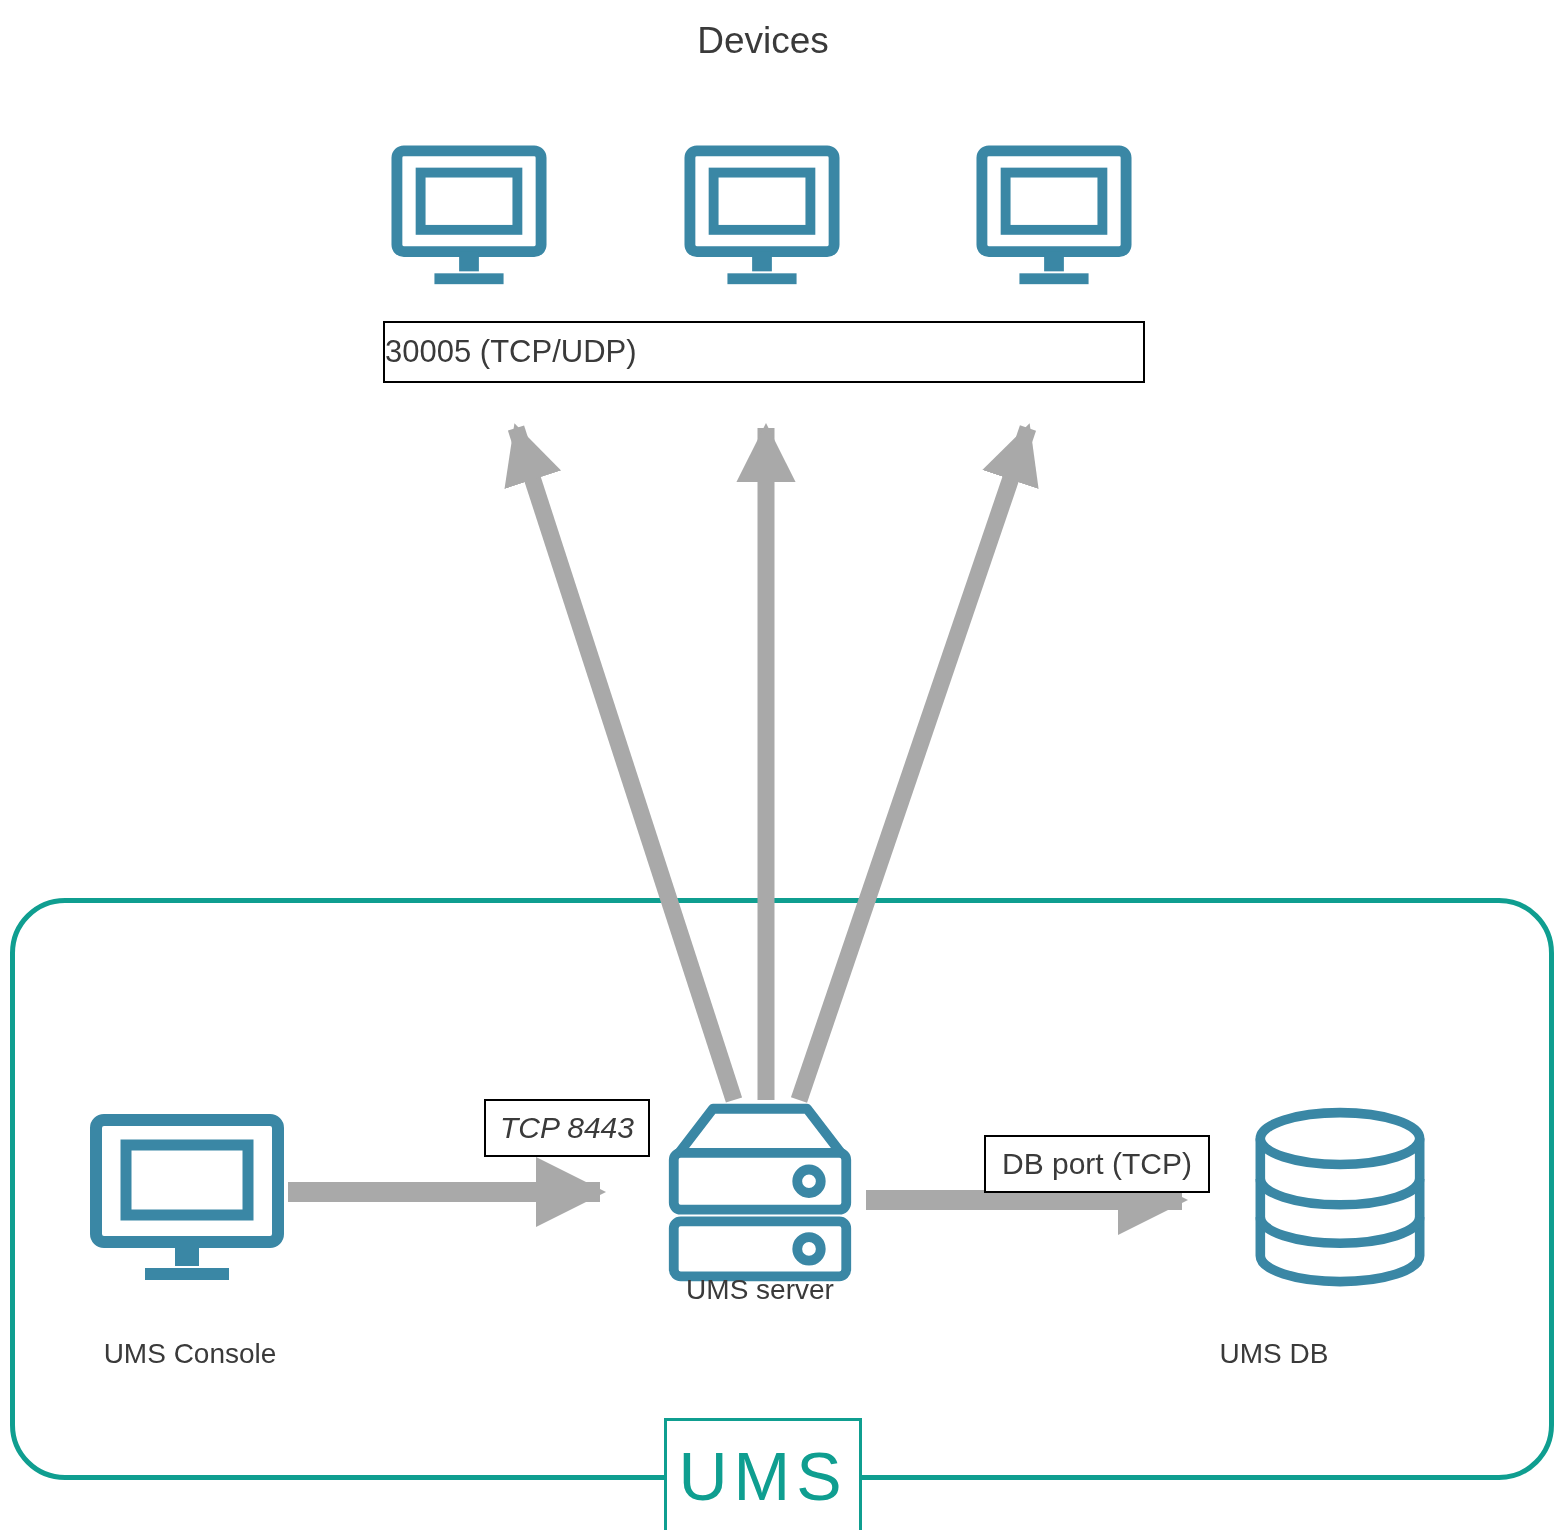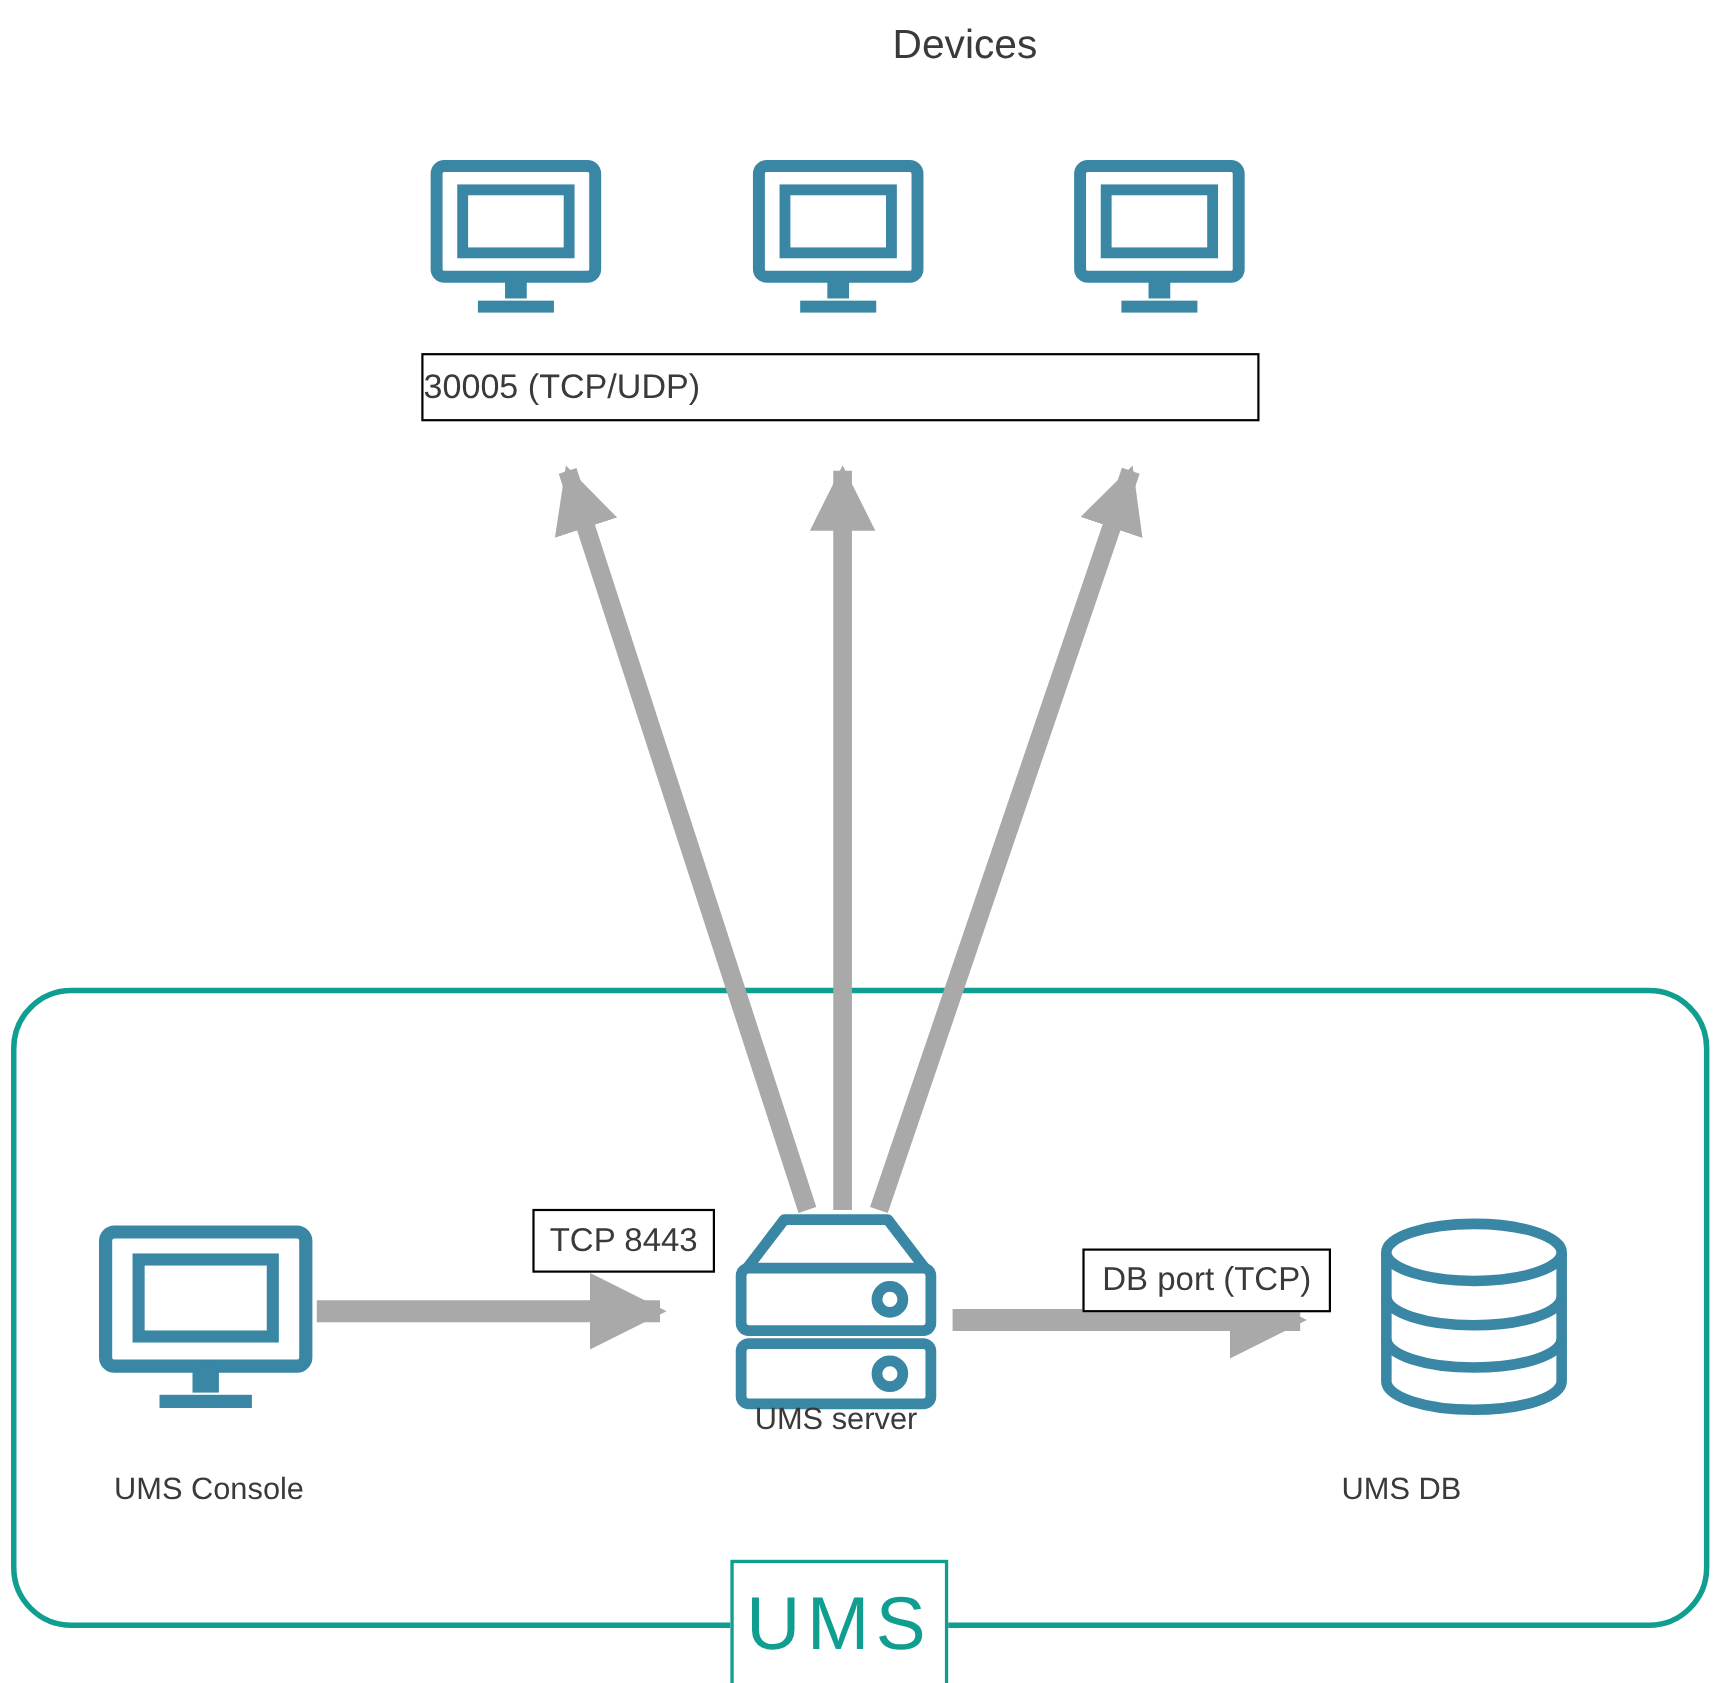--- a/index.html
+++ b/index.html
@@ -67,21 +67,21 @@
   }
   .ums-text {
     font-size: 68px;
     letter-spacing: 6px;
     color: var(--container_border, #0f9e90);
   }
 </style>
 </head>
 <body>
 
-<div class="abs title" style="left:583px; top:20px; width:360px;text-align:right;">Devices</div>
+<div class="abs title" style="left:583px; top:20px; width:360px;">Devices</div>
 
 <svg class="abs icon-layer" style="left:390px; top:143px;" width="158" height="152" viewBox="0 0 160 152">
   <rect class="stroke-white" x="7" y="7" width="146" height="102" rx="7" stroke-width="11"></rect>
   <rect class="stroke" x="31" y="29" width="98" height="58" stroke-width="10"></rect>
   <rect class="fillicon" x="70" y="109" width="20" height="20"></rect>
   <rect class="fillicon" x="45" y="131" width="70" height="11"></rect>
 </svg>
 <svg class="abs icon-layer" style="left:683px; top:143px;" width="158" height="152" viewBox="0 0 160 152">
   <rect class="stroke-white" x="7" y="7" width="146" height="102" rx="7" stroke-width="11"></rect>
   <rect class="stroke" x="31" y="29" width="98" height="58" stroke-width="10"></rect>
@@ -107,21 +107,21 @@
       <path class="arrow-head" d="M0,0 L3.5,1.75 L0,3.5 Z"></path>
     </marker>
   </defs>
   <line class="arrow-line" x1="734" y1="1100" x2="516" y2="428" stroke-width="17" marker-end="url(#ah)"></line>
   <line class="arrow-line" x1="766" y1="1100" x2="766" y2="428" stroke-width="17" marker-end="url(#ah)"></line>
   <line class="arrow-line" x1="799" y1="1100" x2="1028" y2="428" stroke-width="17" marker-end="url(#ah)"></line>
   <line class="arrow-line" x1="288" y1="1192" x2="600" y2="1192" stroke-width="20" marker-end="url(#ah)"></line>
   <line class="arrow-line" x1="866" y1="1200" x2="1182" y2="1200" stroke-width="20" marker-end="url(#ah)"></line>
 </svg>
 
-<div class="abs small-label" style="left:484px; top:1099px; width:162px; height:54px;">
+<div class="abs small-label" style="left:484px; top:1099px; width:162px; height:54px;font-style:italic;">
   <span>TCP 8443</span>
 </div>
 
 <div class="abs small-label" style="left:984px; top:1099px; width:222px; height:54px;margin-top:36px;">
   <span>DB port (TCP)</span>
 </div>
 
 <svg class="abs icon-layer" style="left:88px; top:1112px;" width="198" height="178" viewBox="0 0 198 178">
   <rect class="stroke-white" x="8" y="8" width="182" height="122" rx="8" stroke-width="12"></rect>
   <rect class="stroke" x="38" y="33" width="122" height="70" stroke-width="11"></rect>

